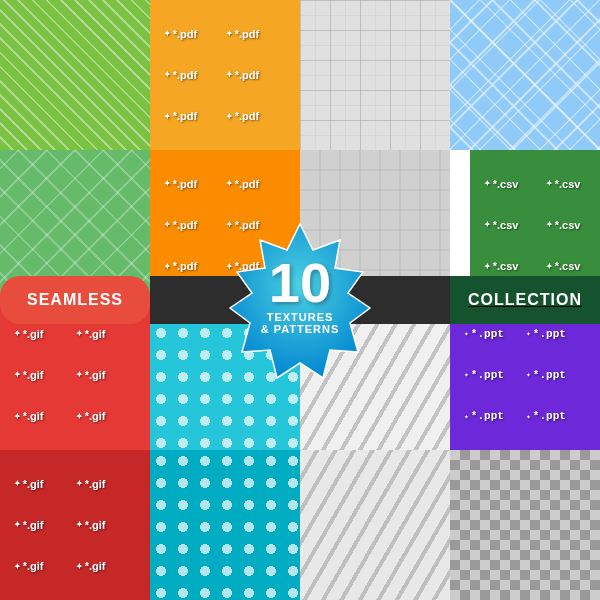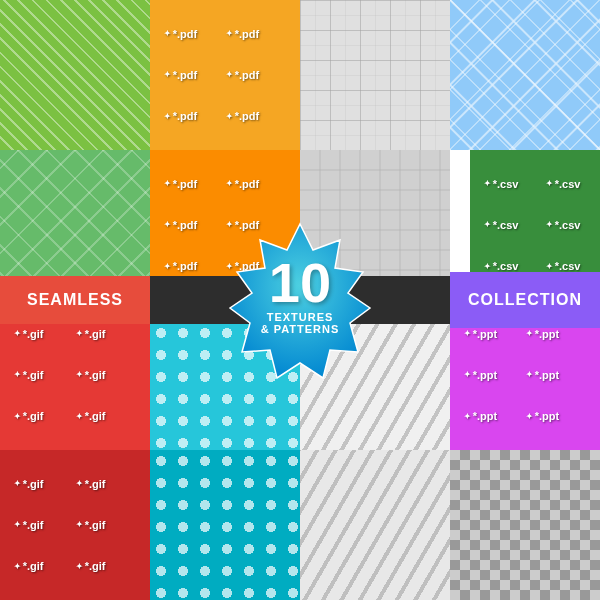--- a/index.html
+++ b/index.html
@@ -301,21 +301,21 @@
     </div>
   </div>
 
   <div class="cell" style="grid-column:3; grid-row:3;">
     <div class="cell-inner" style="background:#f0f0f0;">
       <div class="diag-overlay"></div>
     </div>
   </div>
 
   <div class="cell" style="grid-column:4; grid-row:3;">
-    <div class="cell-inner" style="background:#d946ef;">
+    <div class="cell-inner" style="background:#6d28d9;font-family:Liberation Mono, monospace;">
       <div class="file-labels">
         <span class="file-label">*.ppt</span>
         <span class="file-label">*.ppt</span>
         <span class="file-label">*.ppt</span>
         <span class="file-label">*.ppt</span>
         <span class="file-label">*.ppt</span>
         <span class="file-label">*.ppt</span>
       </div>
     </div>
   </div>
@@ -343,28 +343,28 @@
     <div class="cell-inner" style="background:#e8e8e8;">
       <div class="diag-overlay"></div>
     </div>
   </div>
 
   <div class="cell" style="grid-column:4; grid-row:4;">
     <div class="cell-inner pattern-checker"></div>
   </div>
 
   <div class="banner-row middle-banner" style="top:276px;left:0;width:600px;height:48px;display:flex;">
-    <div style="width:150px;height:48px;background:#e74c3c;display:flex;align-items:center;justify-content:center;">
+    <div style="width:150px;height:48px;background:#e74c3c;display:flex;align-items:center;justify-content:center;border-radius:20px;">
       <span class="banner-text">SEAMLESS</span>
     </div>
     <div style="width:300px;height:48px;background:#2d2d2d;display:flex;flex-direction:column;align-items:center;justify-content:center;">
       <span class="banner-text">TEXTURES</span>
       <span class="banner-text-small">&amp; PATTERNS</span>
     </div>
-    <div style="width:150px;height:56px;background:#8b5cf6;display:flex;align-items:center;justify-content:center;">
+    <div style="width:150px;height:48px;background:#14532d;display:flex;align-items:center;justify-content:center;text-decoration:underline;">
       <span class="banner-text">COLLECTION</span>
     </div>
   </div>
 
   <div class="center-badge">
     <div style="width:160px;height:160px;position:relative;display:flex;align-items:center;justify-content:center;">
 
       <svg width="160" height="160" style="position:absolute;top:0;left:0;">
         <defs>
           <radialGradient id="badgeGrad" cx="50%" cy="40%" r="60%">

